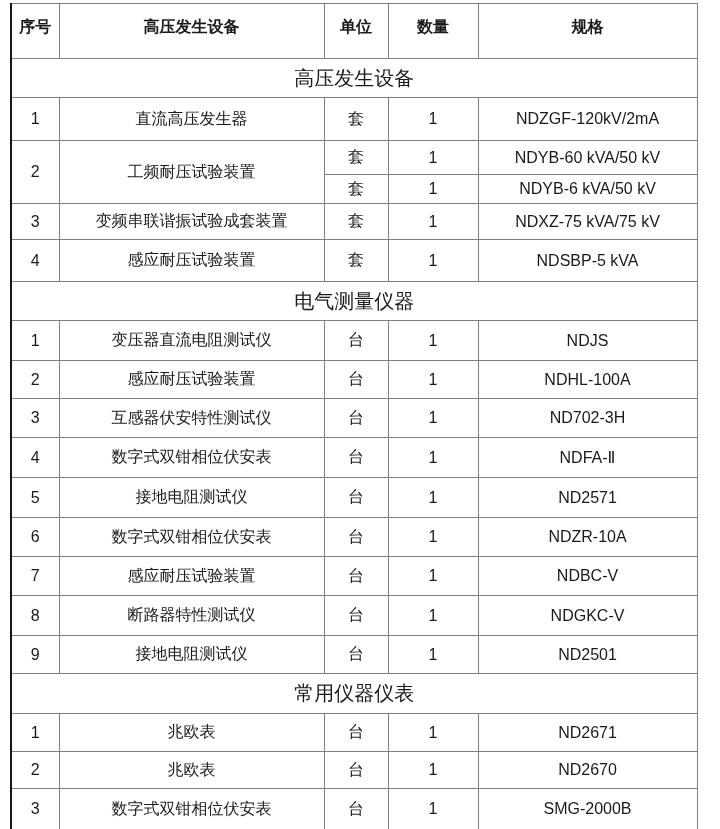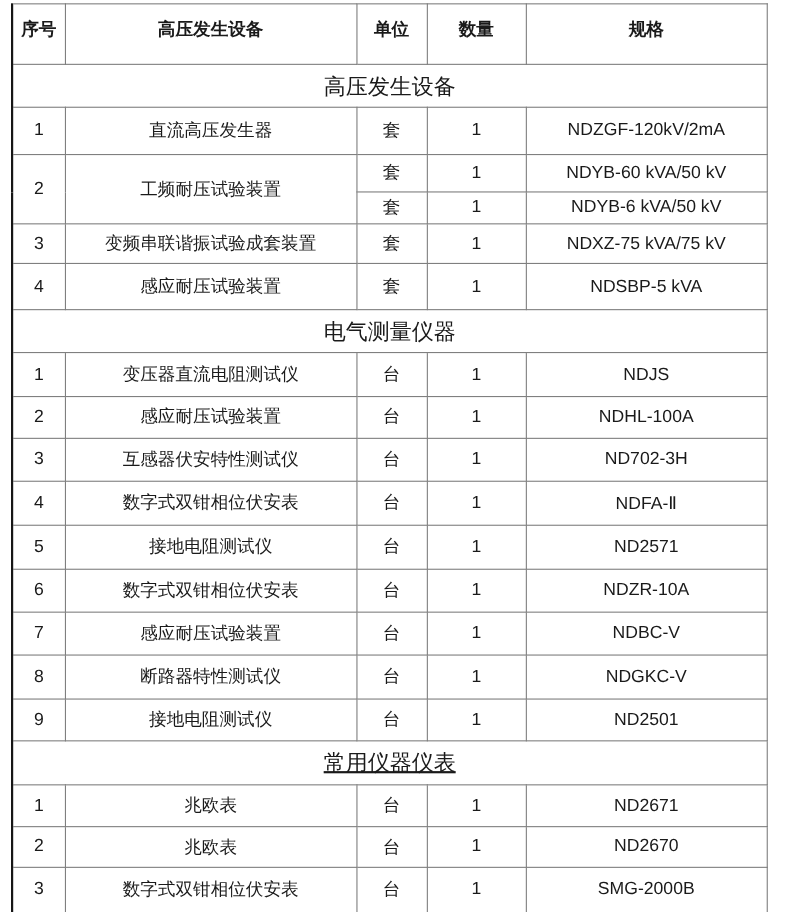--- a/index.html
+++ b/index.html
@@ -166,21 +166,21 @@
           <td>1</td>
           <td>NDGKC-V</td>
         </tr>
         <tr style="height: 38px;">
           <td>9</td>
           <td>接地电阻测试仪</td>
           <td>台</td>
           <td>1</td>
           <td>ND2501</td>
         </tr>
-        <tr class="section-row" style="height: 40px; text-decoration: underline;">
+        <tr class="section-row" style="height: 40px;">
           <td colspan="5">常用仪器仪表</td>
         </tr>
         <tr style="height: 38px;">
           <td>1</td>
           <td>兆欧表</td>
           <td>台</td>
           <td>1</td>
           <td>ND2671</td>
         </tr>
         <tr style="height: 37px;">

